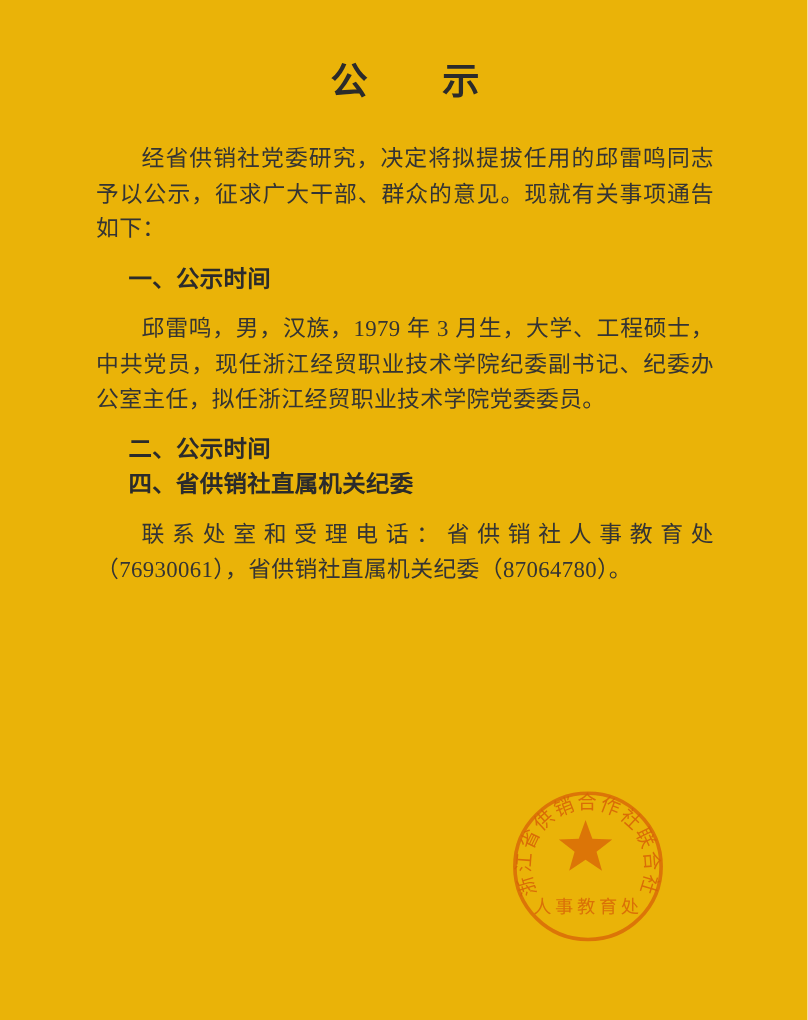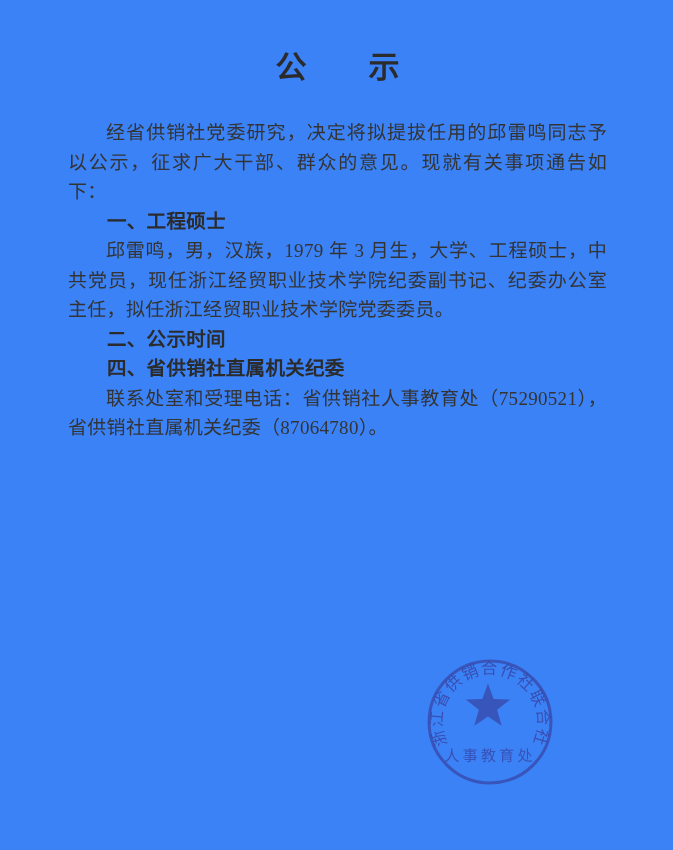--- a/index.html
+++ b/index.html
@@ -5,21 +5,21 @@
   html, body {
     margin: 0;
     padding: 0;
     background: #ffffff;
   }
   .page {
     position: relative;
     width: 673px;
     height: 850px;
     margin: 0 auto;
-    background: #3b82f6;
+    background: #eab308;
     color: #343434;
     font-family: "Liberation Serif", serif;
     overflow: hidden;
   }
   .content {
     padding: 44px 66px 0 68px;
   }
   .doc-title {
     text-align: center;
     font-family: "Liberation Sans", sans-serif;
@@ -28,21 +28,21 @@
     line-height: 48px;
     color: #2b2b2b;
     margin: 0 0 26px 0;
   }
   .para {
     font-size: 19px;
     line-height: 29.5px;
     letter-spacing: 0.3px;
     text-indent: 2em;
     text-align: justify;
-    margin: 0;
+    margin: 12px;
   }
   .sec-heading {
     font-family: "Liberation Sans", sans-serif;
     font-weight: 700;
     font-size: 19.5px;
     line-height: 29.5px;
     letter-spacing: 0.3px;
     text-indent: 2em;
     color: #2b2b2b;
     margin: 0;
@@ -92,28 +92,28 @@
 </style>
 </head>
 <body>
 
 <div class="page">
   <div class="content">
     <h1 class="doc-title">公　　示</h1>
 
     <p class="para">经省供销社党委研究，决定将拟提拔任用的邱雷鸣同志予以公示，征求广大干部、群众的意见。现就有关事项通告如下：</p>
 
-    <h2 class="sec-heading">一、工程硕士</h2>
+    <h2 class="sec-heading">一、公示时间</h2>
     <p class="para">邱雷鸣，男，汉族，1979 年 3 月生，大学、工程硕士，中共党员，现任浙江经贸职业技术学院纪委副书记、纪委办公室主任，拟任浙江经贸职业技术学院党委委员。</p>
 
     <h2 class="sec-heading">二、公示时间</h2>
 
 
     <h2 class="sec-heading">四、省供销社直属机关纪委</h2>
-    <p class="para">联系处室和受理电话：省供销社人事教育处（75290521），省供销社直属机关纪委（87064780）。</p>
+    <p class="para">联系处室和受理电话：省供销社人事教育处（76930061），省供销社直属机关纪委（87064780）。</p>
   </div>
 
 
   <svg class="stamp" viewBox="0 0 130 130" xmlns="http://www.w3.org/2000/svg">
     <defs>
       <path id="ring-arc" d="M 22.4 84.9 A 47 47 0 1 1 107.6 84.9" fill="none"></path>
     </defs>
     <circle cx="65" cy="65" r="60" fill="none" stroke-width="3" opacity="0.8" stroke="#e87ca6"></circle>
     <text class="stamp-ring-text" text-anchor="middle" opacity="0.9" fill="#e87ca6">
       <textPath href="#ring-arc" startOffset="50%">浙江省供销合作社联合社</textPath>

